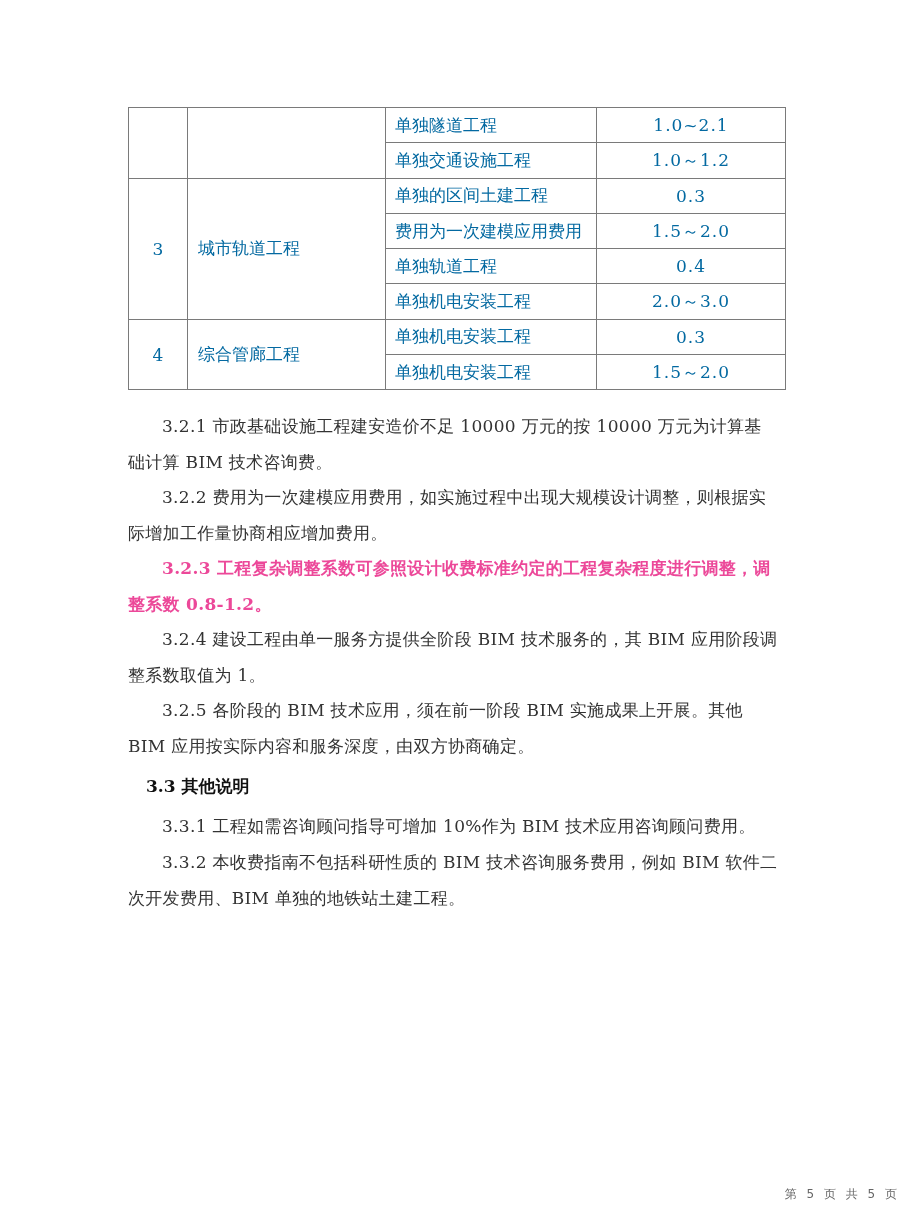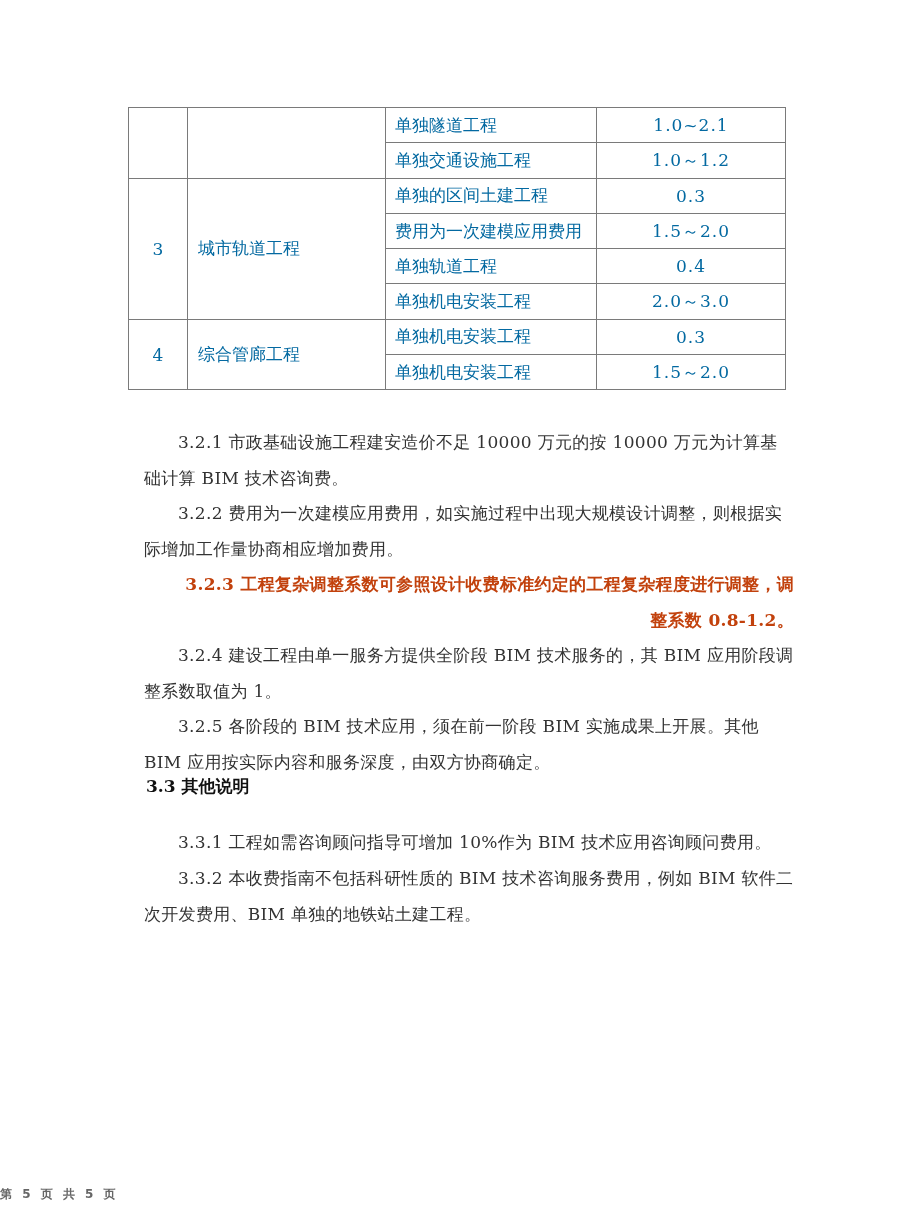--- a/index.html
+++ b/index.html
@@ -7,25 +7,25 @@
     font-family: "DejaVu Serif", "Liberation Serif", serif; color: #2a2a2a; }
   .fee-table { position: absolute; left: 128px; top: 107px; border-collapse: collapse;
     table-layout: fixed; width: 638px; }
   .fee-table td { border: 1.5px solid #7a7a7a; height: 34.3px; padding: 0; font-size: 17px;
     color: #0369a1; vertical-align: middle; }
   .c-no { width: 58px; text-align: center; }
   .c-cat { width: 187px; padding-left: 10px !important; }
   .c-item { width: 201px; padding-left: 9px !important; }
   .c-val { width: 188px; text-align: center; letter-spacing: 1px; }
   .para { position: absolute; left: 128px; width: 650px; font-size: 17px; line-height: 36px;
-    color: #333; margin: 16px; text-indent: 2em; letter-spacing: 0.3px; }
-  .bold { font-weight: bold; color: #c2410c; text-align: right; }
+    color: #333; margin: 0; text-indent: 2em; letter-spacing: 0.3px; }
+  .bold { font-weight: bold; color: #ec4899; }
   .heading { position: absolute; left: 146px; font-size: 17px; font-weight: bold; color: #111; margin: 0; }
-  .footer { position: absolute; top: 1186px; left: 0; width: 900px; text-align: left;
-    font-family: "DejaVu Sans", "Liberation Sans", sans-serif; font-size: 12px; color: #666; letter-spacing: 3px; font-weight: bold; }
+  .footer { position: absolute; top: 1186px; left: 0; width: 900px; text-align: right;
+    font-family: "DejaVu Sans", "Liberation Sans", sans-serif; font-size: 12px; color: #666; letter-spacing: 3px; }
 </style>
 </head>
 <body>
 
 <table class="fee-table">
   <tbody>
       <tr>
     <td class="c-no" rowspan="2"></td>
     <td class="c-cat" rowspan="2"></td>
     <td class="c-item">单独隧道工程</td>

